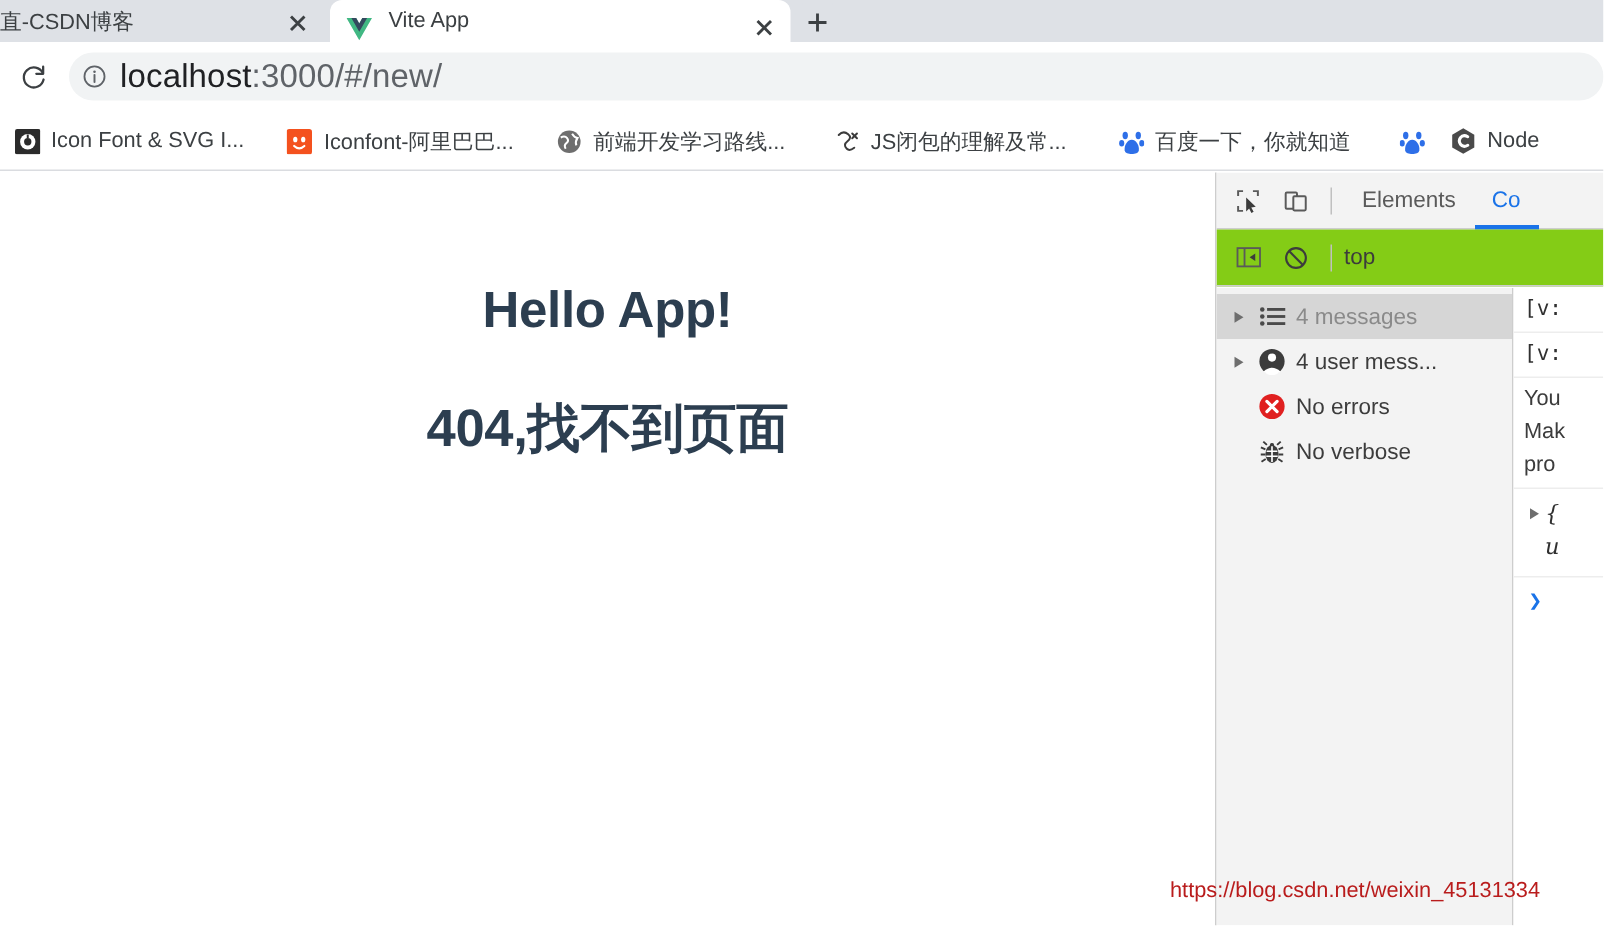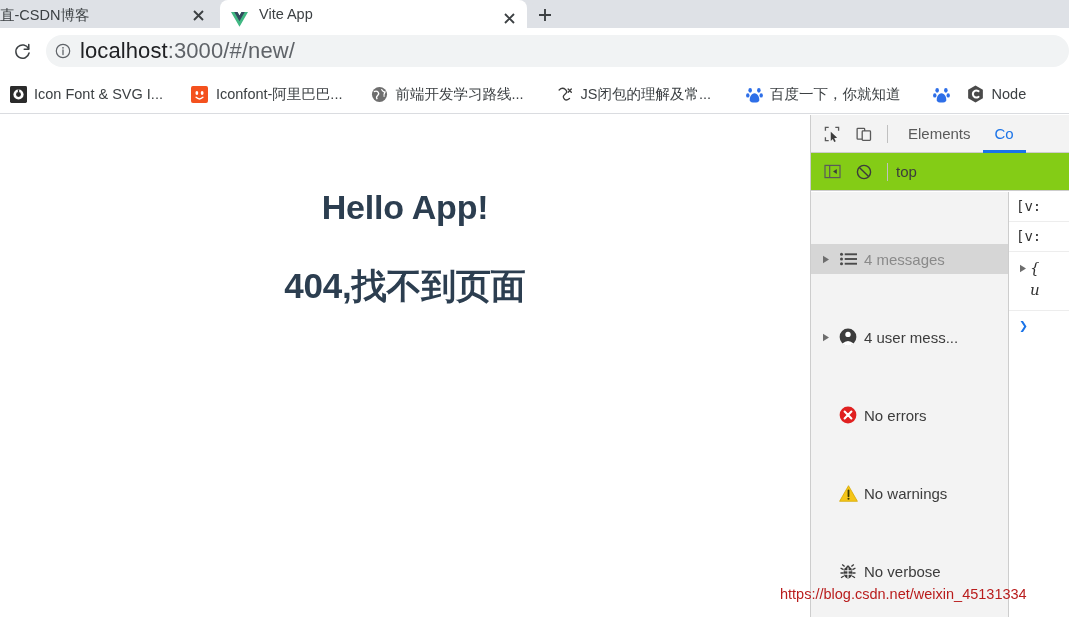--- a/index.html
+++ b/index.html
@@ -166,21 +166,20 @@
   }
   .dt-sidebar {
     width: 198px; flex: 0 0 198px;
     background: #f3f3f3;
     border-right: 1px solid #cdcdcd;
     padding-top: 4px;
   }
   .filt-row {
     display: flex; align-items: center; height: 30px;
     padding-left: 6px;
-    margin-top: 48px;
   }
   .filt-row.selected { background: #d6d6d6; }
   .filt-arrow {
     width: 18px; flex: 0 0 18px;
     display: flex; align-items: center; justify-content: center;
   }
   .filt-icon {
     width: 26px; flex: 0 0 26px;
     display: flex; align-items: center; justify-content: center;
   }
@@ -480,31 +479,20 @@
           <div class="filt-arrow"></div>
           <div class="filt-icon">
             <svg width="18" height="18" viewBox="0 0 18 18">
               <circle cx="9" cy="9" r="8.4" fill="#e02020"></circle>
               <path d="M5.6 5.6 L12.4 12.4 M12.4 5.6 L5.6 12.4" stroke="#ffffff" stroke-width="2.1" stroke-linecap="round"></path>
             </svg>
           </div>
           <div class="filt-label">No errors</div>
         </div>
 
-        <div class="filt-row">
-          <div class="filt-arrow"></div>
-          <div class="filt-icon">
-            <svg width="19" height="17" viewBox="0 0 19 17">
-              <path d="M9.5 0.7 L18.4 16.3 L0.6 16.3 Z" fill="#f5c518" stroke="#d6a800" stroke-width="0.8"></path>
-              <path d="M9.5 5.4 L9.5 11.2" stroke="#3c3c00" stroke-width="1.8" stroke-linecap="round"></path>
-              <circle cx="9.5" cy="13.7" r="1.05" fill="#3c3c00"></circle>
-            </svg>
-          </div>
-          <div class="filt-label">No warnings</div>
-        </div>
 
 
         <div class="filt-row">
           <div class="filt-arrow"></div>
           <div class="filt-icon">
             <svg width="16" height="17" viewBox="0 0 16 17">
               <path d="M4.6 3.6 L2.2 1.4 M11.4 3.6 L13.8 1.4" stroke="#3c3c3c" stroke-width="1.3"></path>
               <ellipse cx="8" cy="9.6" rx="4.4" ry="6" fill="#3c3c3c"></ellipse>
               <rect x="6.6" y="2.4" width="2.8" height="3" rx="1.2" fill="#3c3c3c"></rect>
               <path d="M3.6 6.6 L0.6 5.2 M3.6 10 L0.5 10 M3.8 13 L1 14.8 M12.4 6.6 L15.4 5.2 M12.4 10 L15.5 10 M12.2 13 L15 14.8" stroke="#3c3c3c" stroke-width="1.3"></path>
@@ -512,20 +500,23 @@
               <path d="M4.4 7.8 L11.6 7.8 M4.2 11.2 L11.8 11.2" stroke="#ffffff" stroke-width="1"></path>
             </svg>
           </div>
           <div class="filt-label">No verbose</div>
         </div>
       </div>
 
       <div class="dt-console">
         <div class="cons-msg">[v:</div>
         <div class="cons-msg">[v:</div>
+        <div class="cons-msg plain">You
+Mak
+pro</div>
         <div class="cons-obj">
           <div class="cons-obj-arrow">
             <svg width="8" height="9" viewBox="0 0 8 9">
                 <path d="M1 0.8 L7 4.5 L1 8.2 Z" fill="#6e6e6e"></path>
               </svg>
           </div>
           <div class="cons-obj-text"><span>{</span><br><span>u</span></div>
         </div>
         <div class="cons-prompt">❯</div>
       </div>

